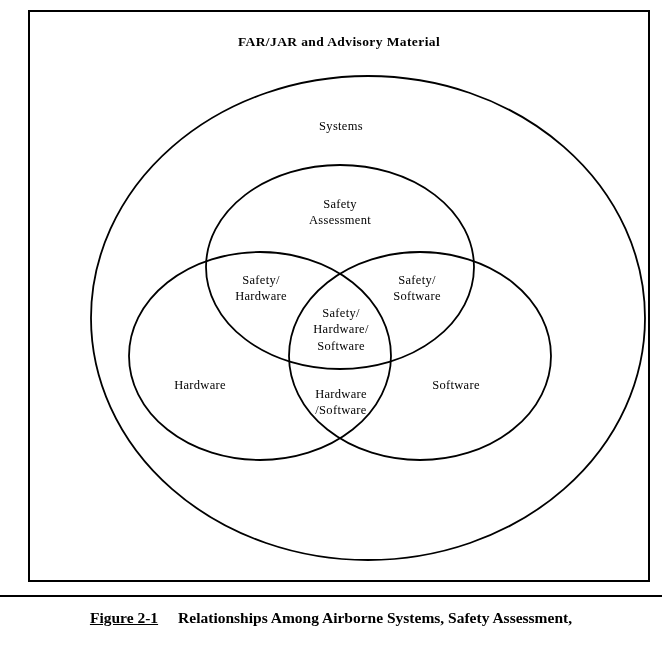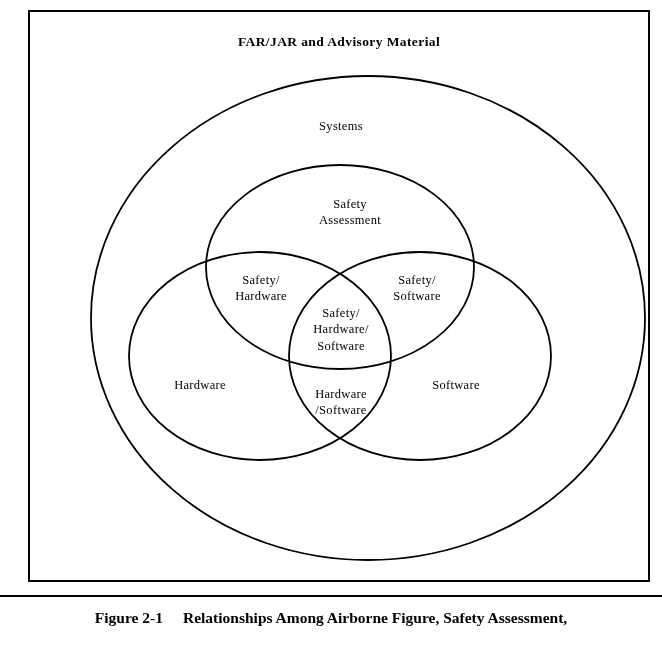--- a/index.html
+++ b/index.html
@@ -48,21 +48,21 @@
     transform: translate(-50%, -50%);
     font-weight: normal;
     font-size: 12.5px;
     letter-spacing: 0.3px;
     text-align: center;
     white-space: pre-line;
     line-height: 1.3;
   }
 
   .lbl-systems            { left: 311px; top: 114px; }
-  .lbl-safety-assessment  { left: 320px; top: 200px; }
+  .lbl-safety-assessment  { left: 310px; top: 200px; }
   .lbl-safety-hardware    { left: 231px; top: 276px; }
   .lbl-safety-software    { left: 387px; top: 276px; }
   .lbl-safety-hw-sw       { left: 311px; top: 317px; }
   .lbl-hardware           { left: 170px; top: 373px; }
   .lbl-software           { left: 426px; top: 373px; }
   .lbl-hardware-software  { left: 311px; top: 390px; }
 
   .divider {
     position: absolute;
     left: 0;
@@ -77,20 +77,21 @@
     left: 0;
     top: 606px;
     width: 662px;
     text-align: center;
     font-weight: bold;
     font-size: 15.5px;
     line-height: 1.5;
   }
 
   .figure-number {
+    text-decoration: underline;
     margin-right: 20px;
   }
 </style>
 </head>
 <body>
 
 <div class="page">
 
   <div class="figure-frame">
 
@@ -124,17 +125,17 @@
 
     <div class="venn-label lbl-hardware-software">Hardware
 /Software</div>
 
   </div>
 
   <div class="divider"></div>
 
   <div class="caption">
     <div>
-      <span class="figure-number">Figure 2-1</span><span>Relationships Among Airborne Figure, Safety Assessment,</span>
+      <span class="figure-number">Figure 2-1</span><span>Relationships Among Airborne Systems, Safety Assessment,</span>
     </div>
   </div>
 
 </div>
 
 </body></html>

